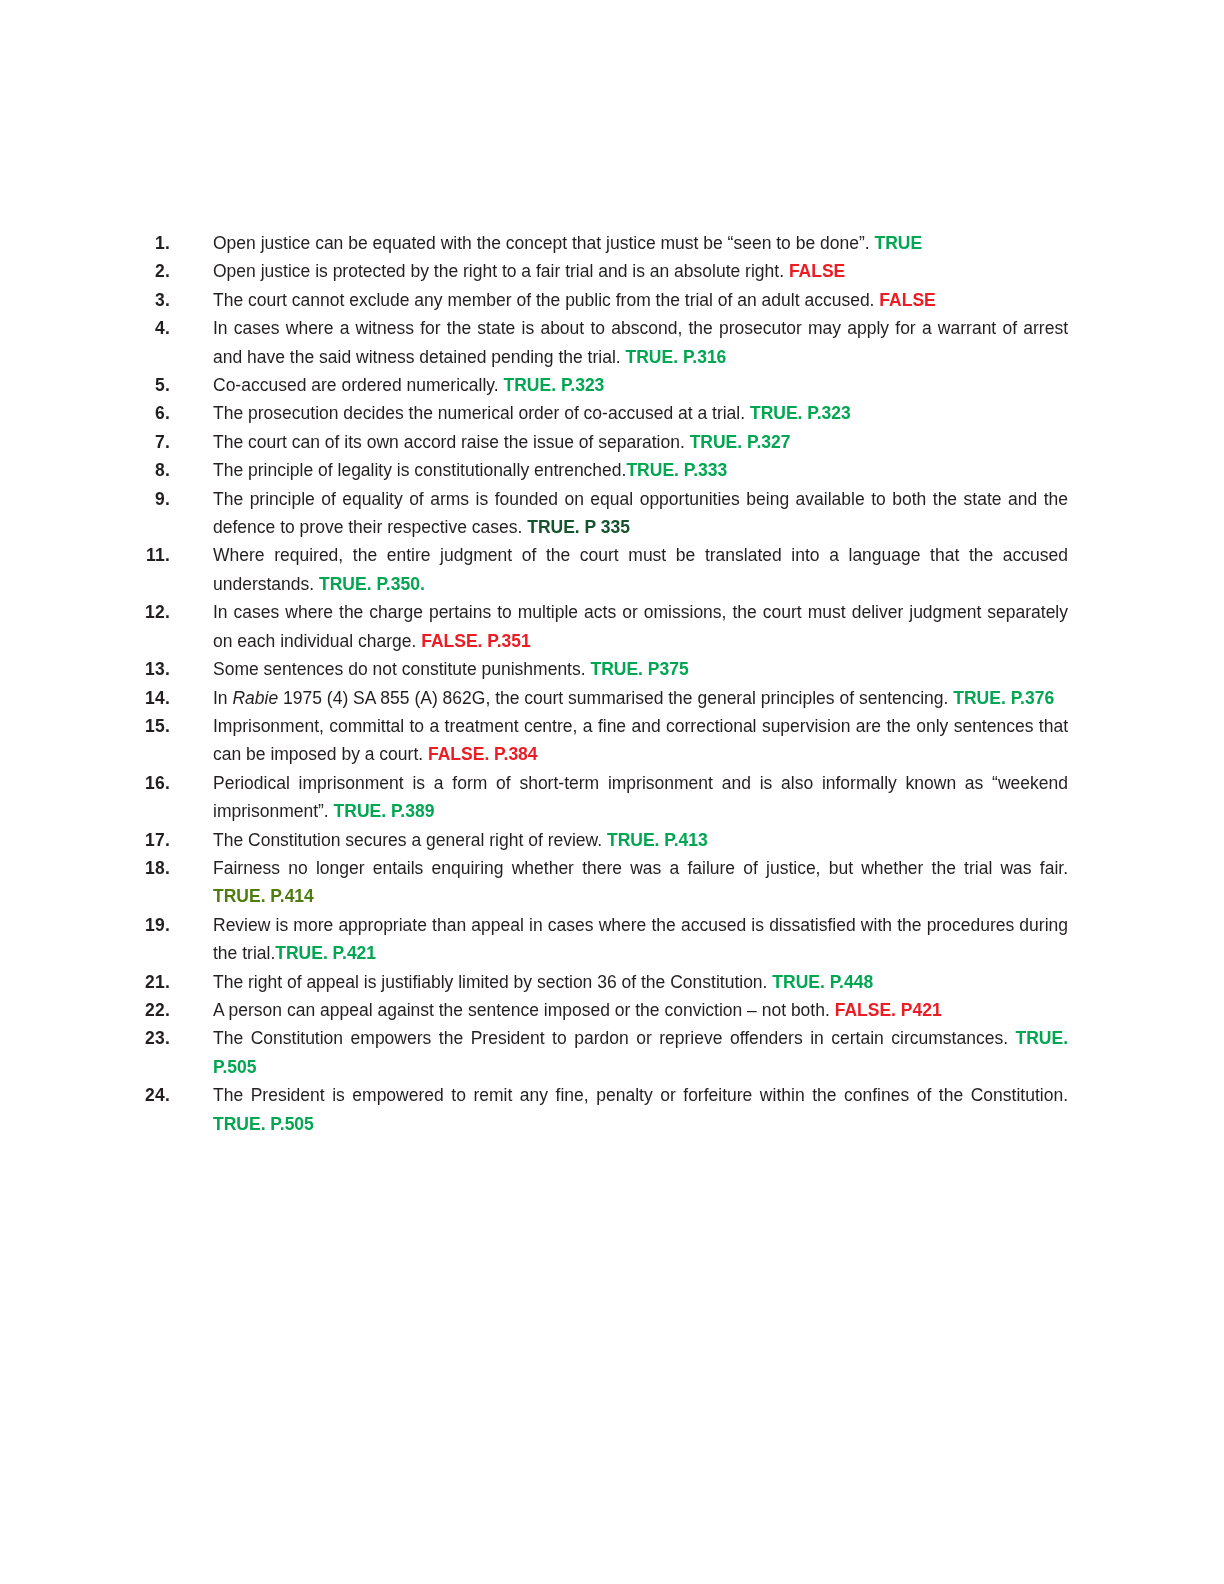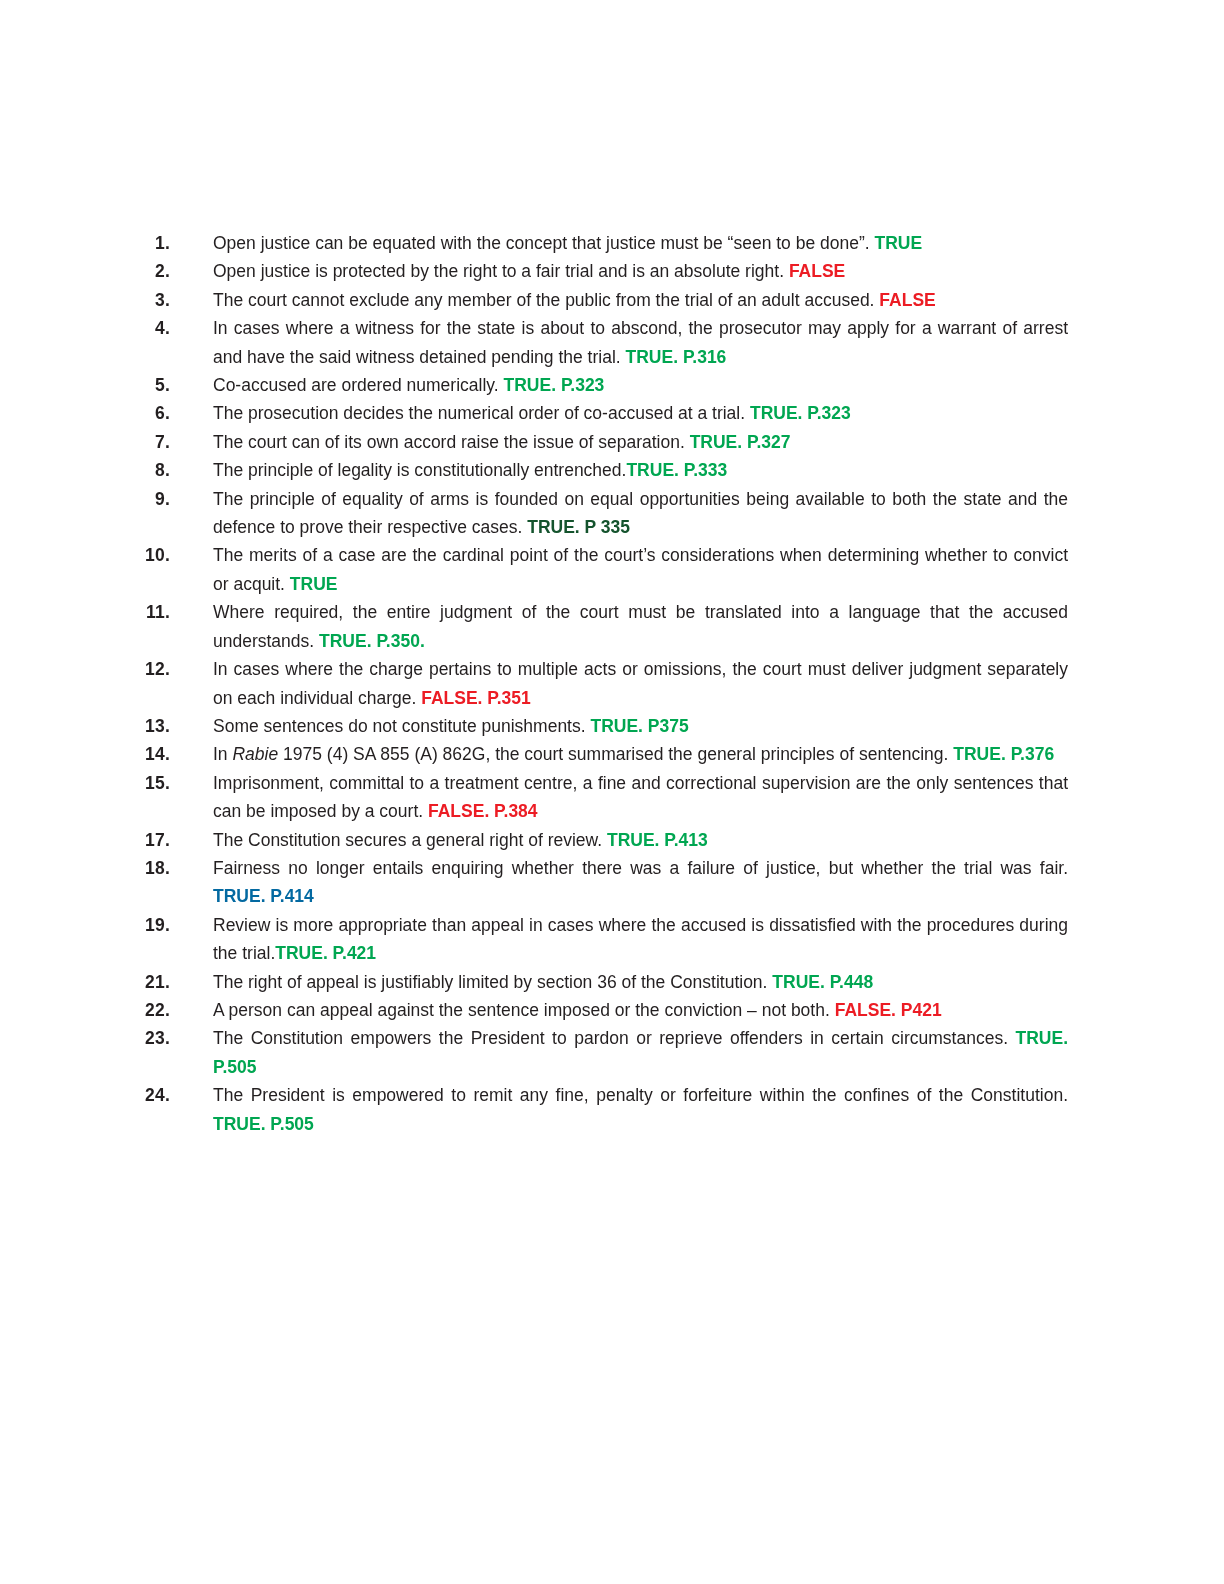--- a/index.html
+++ b/index.html
@@ -86,50 +86,50 @@
       </div>
       <div class="q-row">
         <span class="q-num">8.</span>
         <div class="q-text"><span>The principle of legality is constitutionally entrenched.</span><span class="q-answer" style="color: rgb(0, 166, 81);">TRUE. P.333</span></div>
       </div>
       <div class="q-row">
         <span class="q-num">9.</span>
         <div class="q-text"><span>The principle of equality of arms is founded on equal opportunities being available to both the state and the defence to prove their respective cases. </span><span class="q-answer" style="color: #14532d;">TRUE. P 335</span></div>
       </div>
       <div class="q-row">
-        <span class="q-num">10.</span>
-        <div class="q-text"><span>The merits of a case are the cardinal point of the court’s considerations when determining whether to convict or acquit. </span><span class="q-answer" style="color: rgb(0, 166, 81);">TRUE</span></div>
-      </div>
-      <div class="q-row">
         <span class="q-num">11.</span>
         <div class="q-text"><span>Where required, the entire judgment of the court must be translated into a language that the accused understands. </span><span class="q-answer" style="color: rgb(0, 166, 81);">TRUE. P.350.</span></div>
       </div>
       <div class="q-row">
         <span class="q-num">12.</span>
         <div class="q-text"><span>In cases where the charge pertains to multiple acts or omissions, the court must deliver judgment separately on each individual charge. </span><span class="q-answer" style="color: rgb(236, 28, 36);">FALSE. P.351</span></div>
       </div>
       <div class="q-row">
         <span class="q-num">13.</span>
         <div class="q-text"><span>Some sentences do not constitute punishments. </span><span class="q-answer" style="color: rgb(0, 166, 81);">TRUE. P375</span></div>
       </div>
       <div class="q-row">
         <span class="q-num">14.</span>
         <div class="q-text"><span>In </span><span class="italic">Rabie</span><span> 1975 (4) SA 855 (A) 862G, the court summarised the general principles of sentencing. </span><span class="q-answer" style="color: rgb(0, 166, 81);">TRUE. P.376</span></div>
       </div>
       <div class="q-row">
         <span class="q-num">15.</span>
         <div class="q-text"><span>Imprisonment, committal to a treatment centre, a fine and correctional supervision are the only sentences that can be imposed by a court. </span><span class="q-answer" style="color: rgb(236, 28, 36);">FALSE. P.384</span></div>
       </div>
       <div class="q-row">
+        <span class="q-num">16.</span>
+        <div class="q-text"><span>Periodical imprisonment is a form of short-term imprisonment and is also informally known as “weekend imprisonment”. </span><span class="q-answer" style="color: rgb(0, 166, 81);">TRUE. P.389</span></div>
+      </div>
+      <div class="q-row">
         <span class="q-num">17.</span>
         <div class="q-text"><span>The Constitution secures a general right of review. </span><span class="q-answer" style="color: rgb(0, 166, 81);">TRUE. P.413</span></div>
       </div>
       <div class="q-row">
         <span class="q-num">18.</span>
-        <div class="q-text"><span>Fairness no longer entails enquiring whether there was a failure of justice, but whether the trial was fair. </span><span class="q-answer" style="color: #0369a1;">TRUE. P.414</span></div>
+        <div class="q-text"><span>Fairness no longer entails enquiring whether there was a failure of justice, but whether the trial was fair. </span><span class="q-answer" style="color: #4d7c0f;">TRUE. P.414</span></div>
       </div>
       <div class="q-row">
         <span class="q-num">19.</span>
         <div class="q-text"><span>Review is more appropriate than appeal in cases where the accused is dissatisfied with the procedures during the trial.</span><span class="q-answer" style="color: rgb(0, 166, 81);">TRUE. P.421</span></div>
       </div>
       <div class="q-row">
         <span class="q-num">21.</span>
         <div class="q-text"><span>The right of appeal is justifiably limited by section 36 of the Constitution. </span><span class="q-answer" style="color: rgb(0, 166, 81);">TRUE. P.448</span></div>
       </div>
       <div class="q-row">

